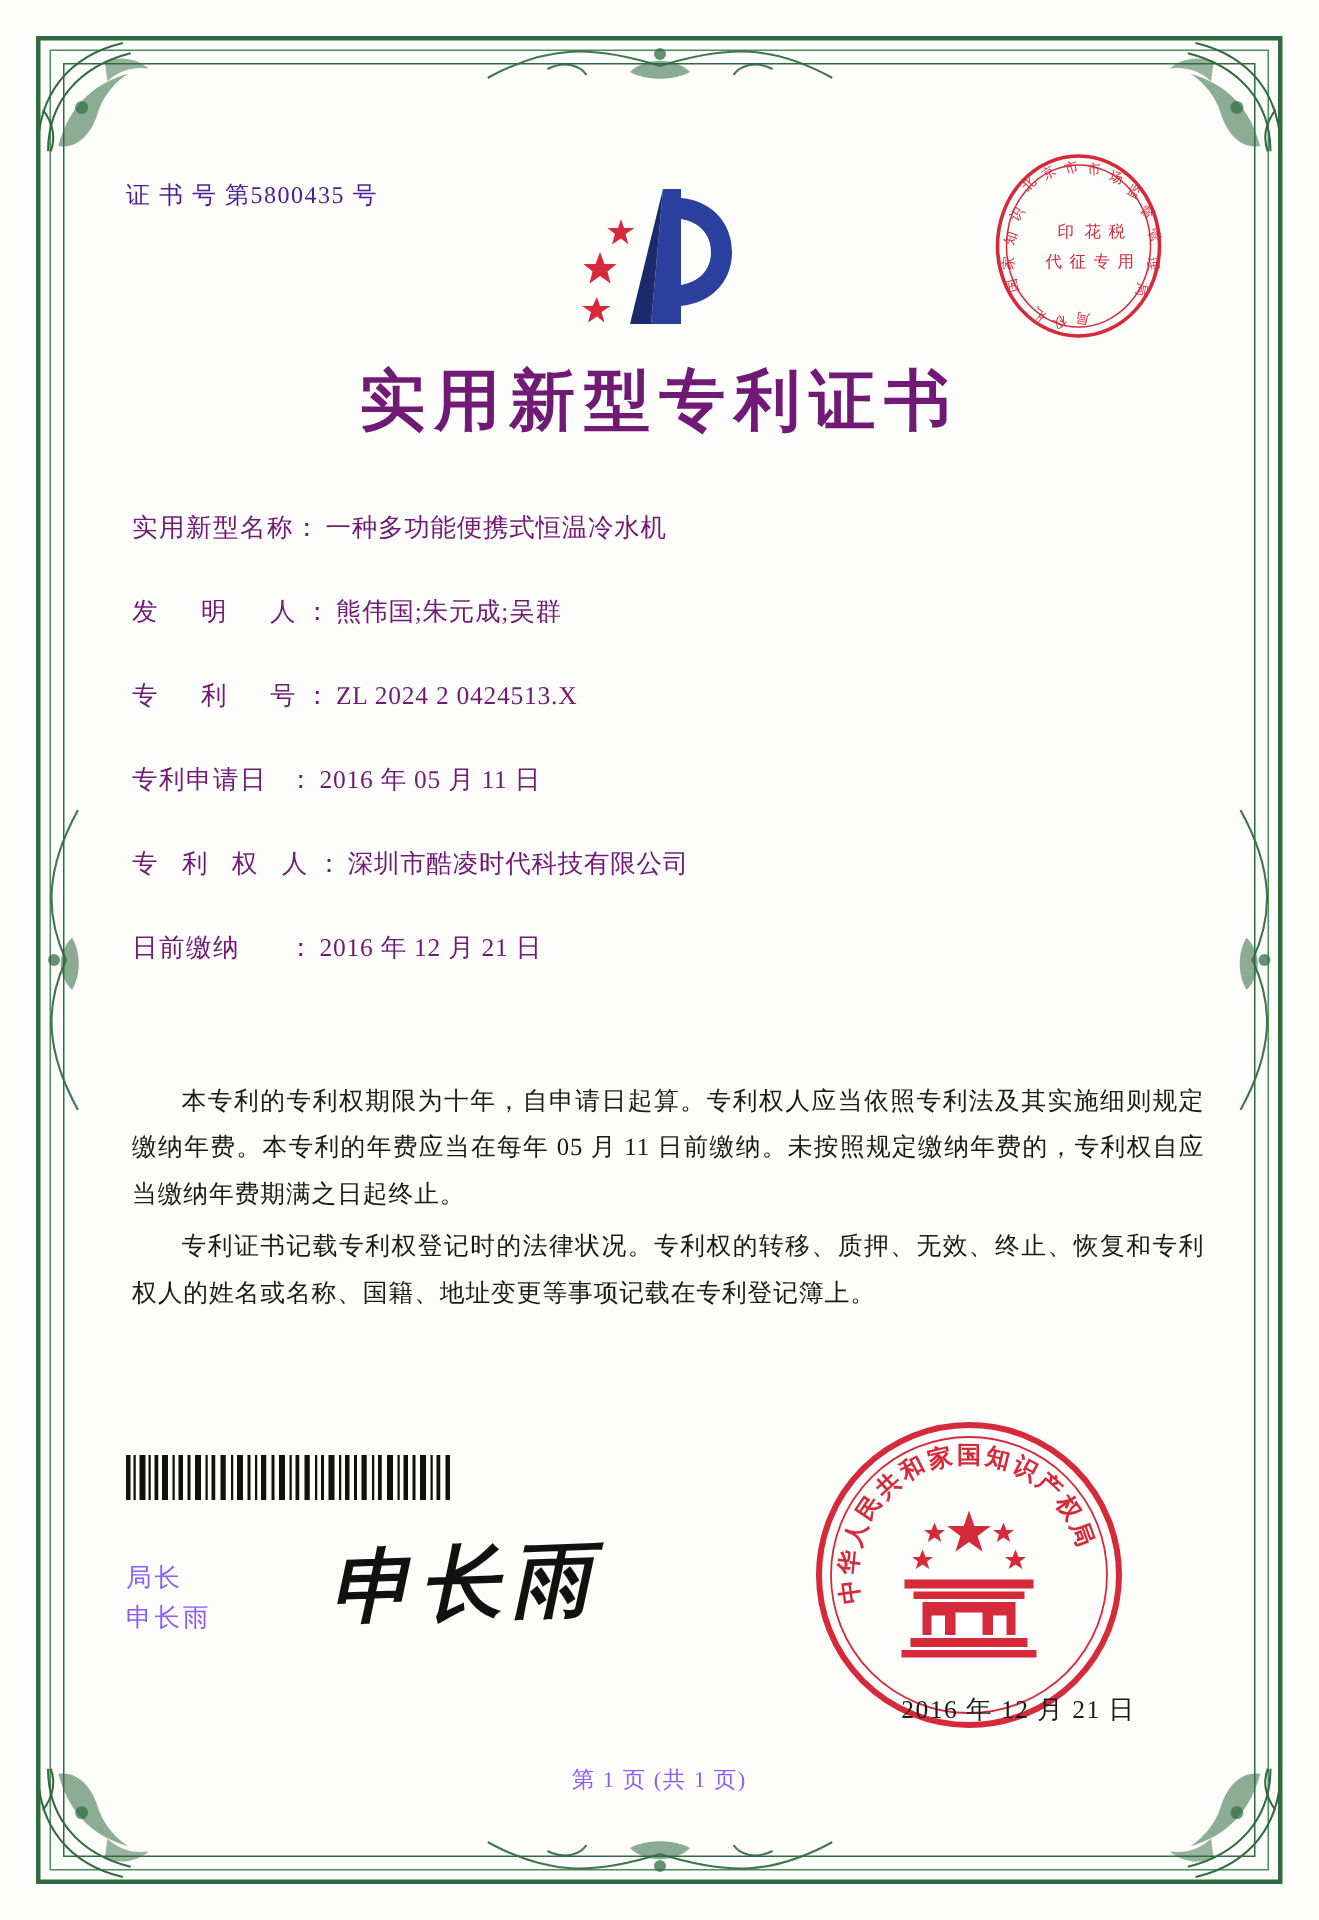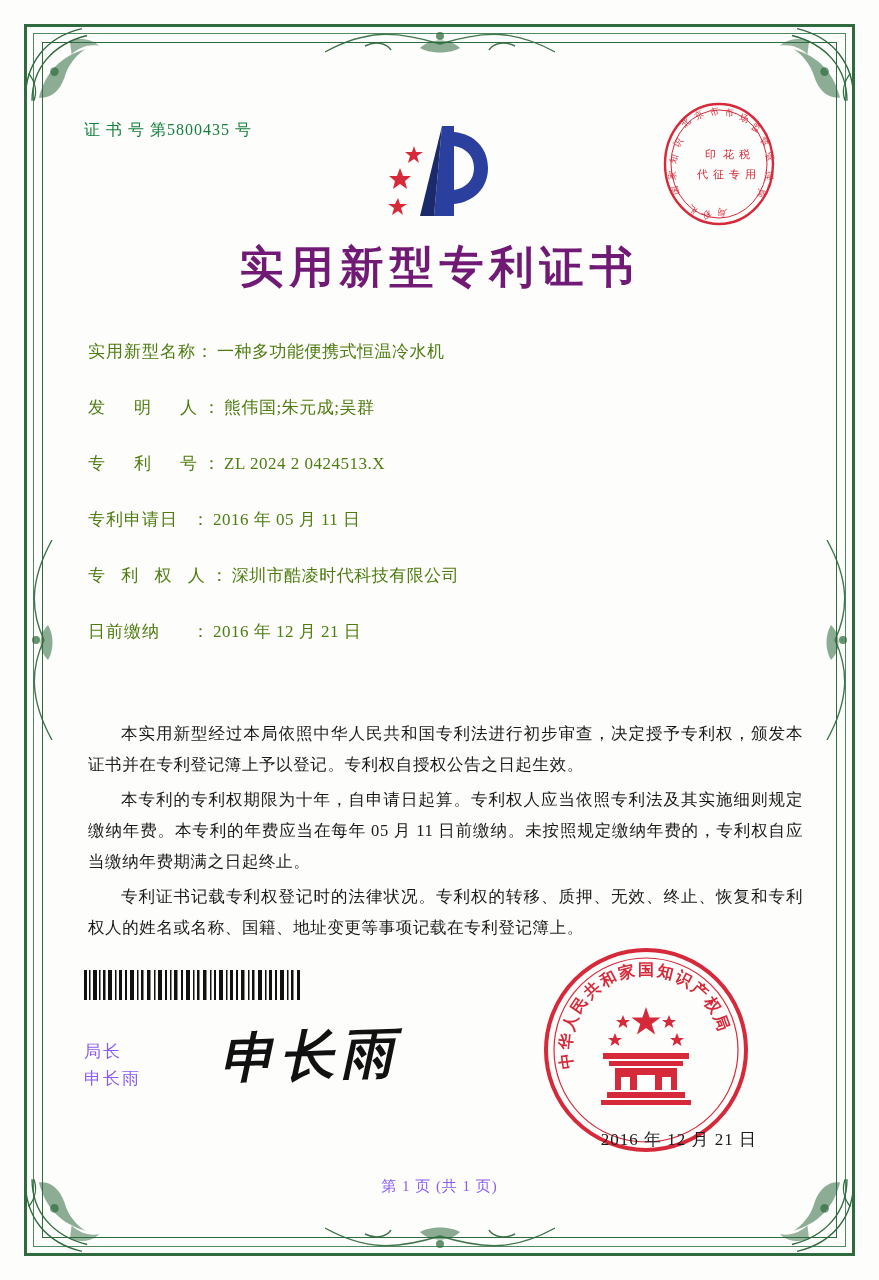--- a/index.html
+++ b/index.html
@@ -77,21 +77,21 @@
     right: 70px;
     bottom: 70px;
   }
 
   .cert-number {
     position: absolute;
     left: 14px;
     top: 30px;
     font-size: 16px;
     letter-spacing: 1px;
-    color: #15803d;
+    color: #4c1d95;
     white-space: nowrap;
   }
 
   .logo {
     position: absolute;
     left: 50%;
     top: 26px;
     transform: translateX(-50%);
     width: 120px;
     height: 110px;
@@ -112,21 +112,21 @@
   }
 
   .fields {
     position: absolute;
     left: 18px;
     right: 0;
     top: 250px;
   }
   .field-row {
     font-size: 17px;
-    color: #4d7c0f;
+    color: #701a75;
     margin-bottom: 33px;
     white-space: nowrap;
     letter-spacing: .5px;
   }
   .field-label {
     display: inline-block;
     min-width: 104px;
     letter-spacing: 6px;
   }
   .field-label.wide { letter-spacing: 1px; min-width: 104px;}
@@ -378,21 +378,20 @@
       </div>
       <div class="field-row">
         <span class="field-label">专 利 权 人</span><span class="field-sep">：</span><span class="field-value">深圳市酷凌时代科技有限公司</span>
       </div>
       <div class="field-row">
         <span class="field-label wide">日前缴纳</span><span class="field-sep">：</span><span class="field-value">2016 年 12 月 21 日</span>
       </div>
     </div>
 
     <div class="paragraphs">
-      <p>本实用新型经过本局依照中华人民共和国专利法进行初步审查，决定授予专利权，颁发本证书并在专利登记簿上予以登记。专利权自授权公告之日起生效。</p>
       <p>本专利的专利权期限为十年，自申请日起算。专利权人应当依照专利法及其实施细则规定缴纳年费。本专利的年费应当在每年 05 月 11 日前缴纳。未按照规定缴纳年费的，专利权自应当缴纳年费期满之日起终止。</p>
       <p>专利证书记载专利权登记时的法律状况。专利权的转移、质押、无效、终止、恢复和专利权人的姓名或名称、国籍、地址变更等事项记载在专利登记簿上。</p>
     </div>
 
     <div class="barcode">
       <svg width="220" height="30" viewBox="0 0 220 30">
         <g fill="#111">
           <rect x="0" y="0" width="3" height="30"></rect>
             <rect x="5" y="0" width="1.5" height="30"></rect>
           <rect x="9" y="0" width="4" height="30"></rect>

